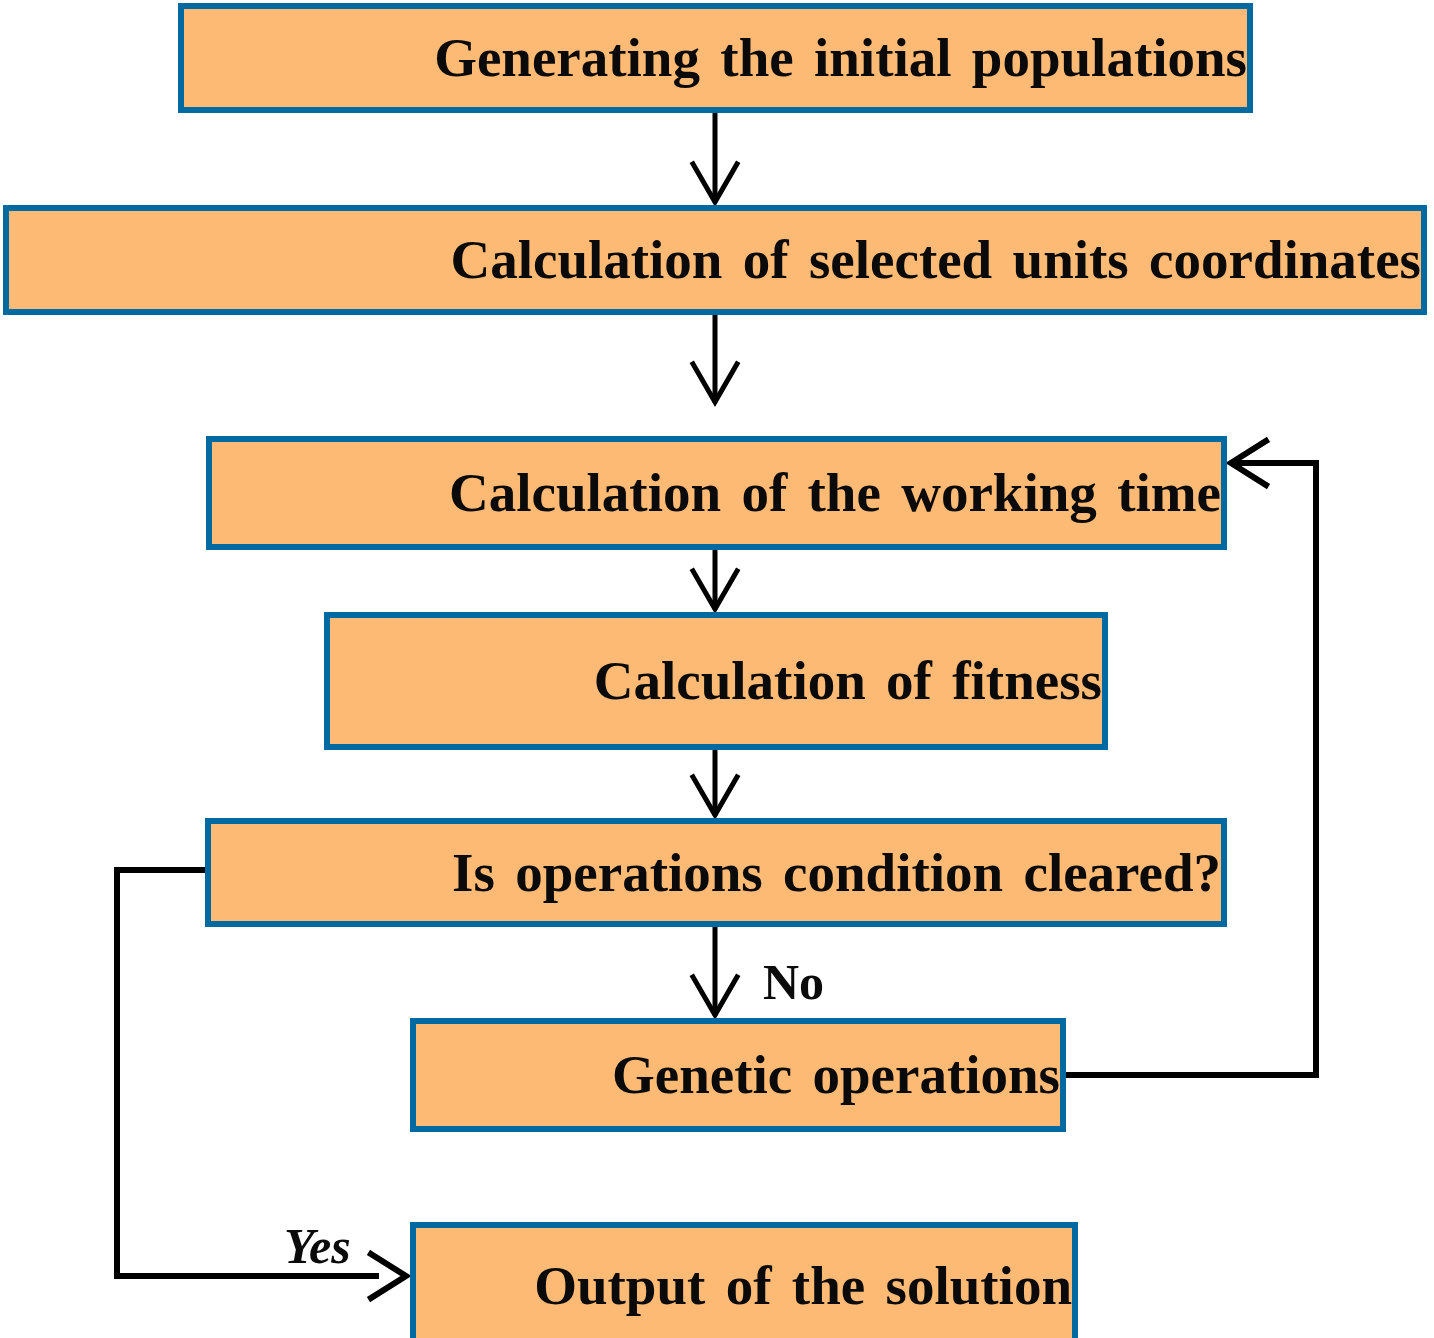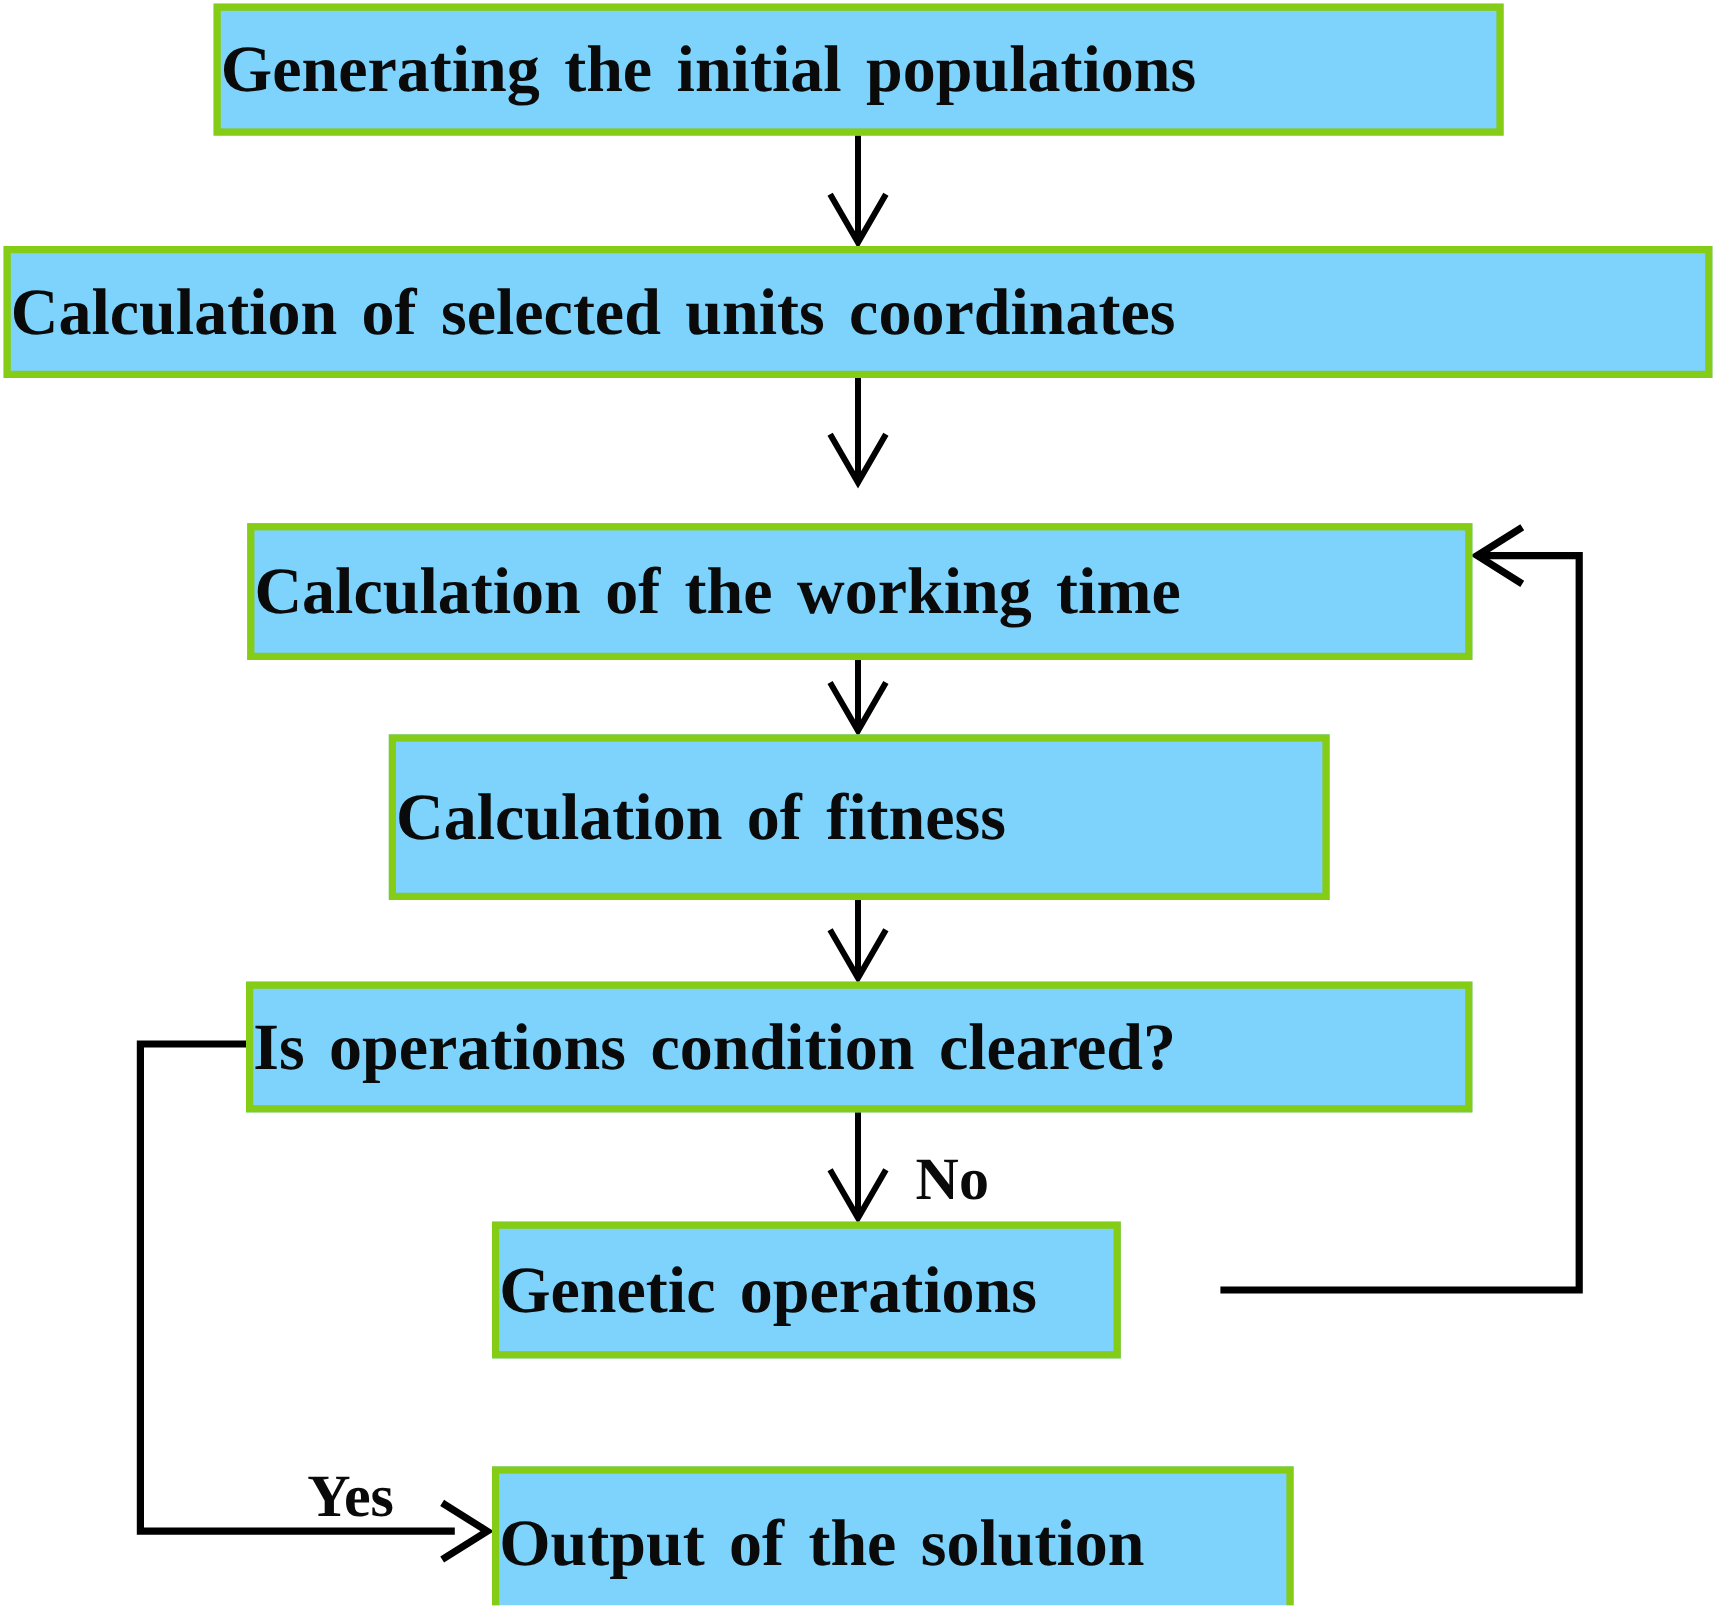--- a/index.html
+++ b/index.html
@@ -18,25 +18,25 @@
   .connectors {
     position: absolute;
     left: 0;
     top: 0;
     width: 1434px;
     height: 1338px;
   }
   .node {
     position: absolute;
     box-sizing: border-box;
-    border: 6px solid #84cc16;
-    background: #7dd3fc;
+    border: 6px solid #0369a1;
+    background: #fdba74;
     display: flex;
     align-items: center;
-    justify-content: flex-start;
+    justify-content: flex-end;
     text-align: center;
   }
   .node-label {
     font-weight: 700;
     font-size: 55px;
     line-height: 1.05;
     color: #0a0a0a;
     word-spacing: 0.12em;
     white-space: nowrap;
   }
@@ -104,25 +104,25 @@
   </div>
 
   <div class="node" style="left:324px; top:612px; width:784px; height:138px;">
     <span class="node-label">Calculation of fitness</span>
   </div>
 
   <div class="node" style="left:205px; top:818px; width:1022px; height:109px;">
     <span class="node-label">Is operations condition cleared?</span>
   </div>
 
-  <div class="node" style="left:410px; top:1018px; width:524px; height:114px;">
+  <div class="node" style="left:410px; top:1018px; width:656px; height:114px;">
     <span class="node-label">Genetic operations</span>
   </div>
 
   <div class="node" style="left:410px; top:1222px; width:668px; height:127px;">
     <span class="node-label">Output of the solution</span>
   </div>
 
   <div class="edge-label" style="left:763px; top:957px;text-align:right;">No</div>
 
-  <div class="edge-label" style="left:256px; top:1221px;">Yes</div>
+  <div class="edge-label" style="left:284px; top:1221px;font-style:italic;">Yes</div>
 
 </div>
 
 </body></html>

